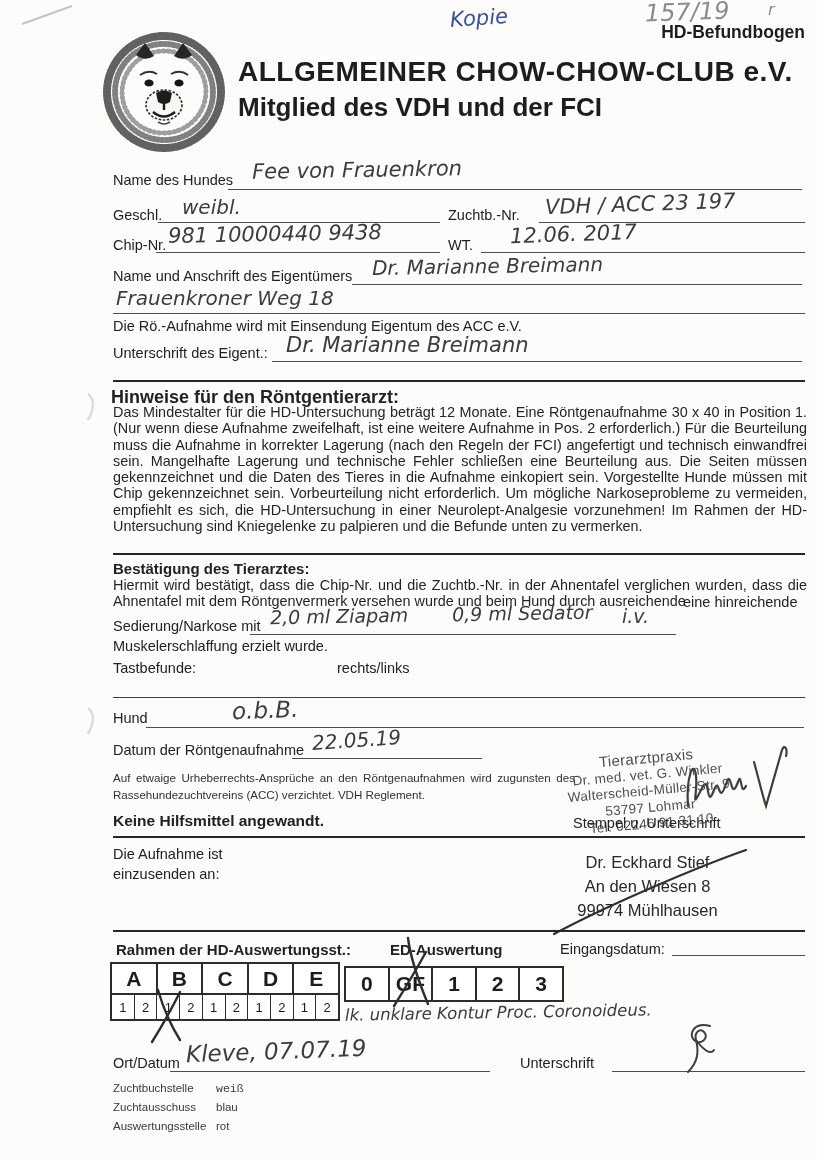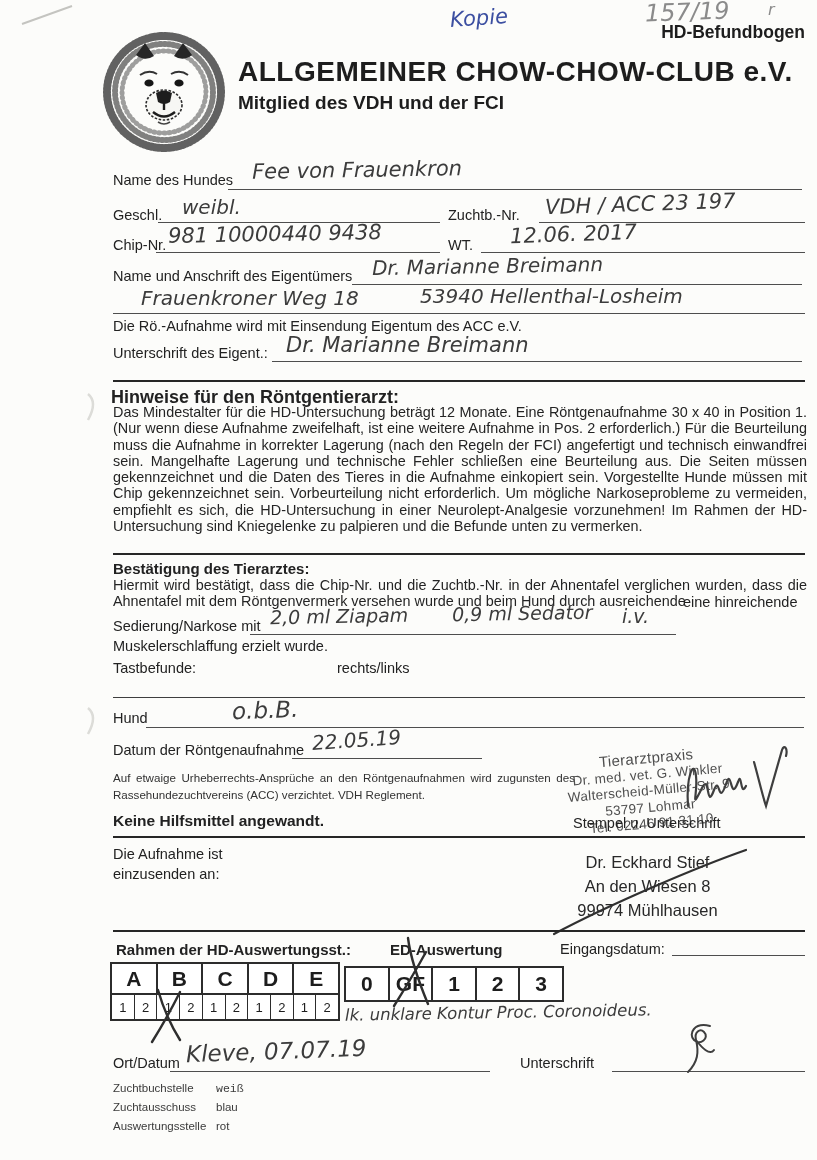--- a/index.html
+++ b/index.html
@@ -14,21 +14,21 @@
   .hw{font-family:"DejaVu Sans",sans-serif;font-style:italic;color:#3c3c3c;white-space:nowrap;}
   .hw-blue{color:#3c4fa1;}
   .pencil{color:#8b8b8b;}
   .para{font-size:14.4px;line-height:16.3px;text-align:justify;color:#242424;}
   .small{font-size:11.6px;line-height:16.5px;color:#313131;text-align:justify;}
   .tiny{font-size:11.5px;color:#3a3a3a;white-space:nowrap;}
   .stamp{color:#4f4f4f;text-align:center;transform:rotate(-5deg);letter-spacing:.3px;}
   .stamp div{font-size:13.5px;line-height:16.5px;white-space:nowrap;}
   .stamp .s1{font-size:15px;}
   .title{font-size:28px;font-weight:bold;letter-spacing:.5px;white-space:nowrap;}
-  .subtitle{font-size:19px;font-weight:bold;white-space:nowrap;}
+  .subtitle{font-size:26px;font-weight:bold;white-space:nowrap;}
   .hd-table{border:2px solid #2c2c2c;background:#fff;}
   .hd-head{display:flex;border-bottom:2px solid #2c2c2c;}
   .hd-hcell{flex:1;height:29px;display:flex;align-items:center;justify-content:center;
             font-weight:bold;font-size:21px;border-right:2px solid #2c2c2c;}
   .hd-hcell:last-child{border-right:none;}
   .hd-sub{display:flex;}
   .hd-scell{flex:1;height:24px;display:flex;align-items:center;justify-content:center;
             font-size:13px;border-right:1.4px solid #2c2c2c;}
   .hd-scell:last-child{border-right:none;}
   .ed-table{display:flex;border:2px solid #2c2c2c;background:#fff;}
@@ -92,22 +92,21 @@
   <div class="abs fline" style="left:156px;top:252px;width:284px;"></div>
   <div class="abs hw" style="left:168px;top:222px;font-size:21px;transform:rotate(-1deg);">981 10000440 9438</div>
   <div class="abs lbl" style="left:448px;top:237px;">WT.</div>
   <div class="abs fline" style="left:481px;top:252px;width:324px;"></div>
   <div class="abs hw" style="left:510px;top:222px;font-size:21px;transform:rotate(-2deg);">12.06. 2017</div>
 
   <div class="abs lbl" style="left:113px;top:268px;">Name und Anschrift des Eigentümers</div>
   <div class="abs fline" style="left:352px;top:284px;width:450px;"></div>
   <div class="abs hw" style="left:372px;top:254px;font-size:20px;transform:rotate(-1deg);">Dr. Marianne Breimann</div>
   <div class="abs fline" style="left:113px;top:313px;width:692px;"></div>
-  <div class="abs hw" style="left:116px;top:286px;font-size:20px;margin-left:25px;">Frauenkroner Weg 18</div>
-  <div class="abs hw" style="left:420px;top:284px;font-size:20px;">53940 Hellenthal-Losheim</div>
+  <div class="abs hw" style="left:116px;top:286px;font-size:20px;">Frauenkroner Weg 18</div>
   <div class="abs lbl" style="left:113px;top:318px;">Die Rö.-Aufnahme wird mit Einsendung Eigentum des ACC e.V.</div>
   <div class="abs lbl" style="left:113px;top:345px;">Unterschrift des Eigent.:</div>
   <div class="abs fline" style="left:272px;top:361px;width:530px;"></div>
   <div class="abs hw" style="left:286px;top:333px;font-size:21px;">Dr. Marianne Breimann</div>
 
   <div class="abs thick" style="left:113px;top:380px;width:692px;"></div>
   <div class="abs lbl b" style="left:111px;top:387px;font-size:18px;text-align:right;">Hinweise für den Röntgentierarzt:</div>
   <div class="abs para" style="left:113px;top:404px;width:694px;">Das Mindestalter für die HD-Untersuchung beträgt 12 Monate. Eine Röntgenaufnahme 30 x 40 in Position 1. (Nur wenn diese Aufnahme zweifelhaft, ist eine weitere Aufnahme in Pos. 2 erforderlich.) Für die Beurteilung muss die Aufnahme in korrekter Lagerung (nach den Regeln der FCI) angefertigt und technisch einwandfrei sein. Mangelhafte Lagerung und technische Fehler schließen eine Beurteilung aus. Die Seiten müssen gekennzeichnet und die Daten des Tieres in die Aufnahme einkopiert sein. Vorgestellte Hunde müssen mit Chip gekennzeichnet sein. Vorbeurteilung nicht erforderlich. Um mögliche Narkoseprobleme zu vermeiden, empfiehlt es sich, die HD-Untersuchung in einer Neurolept-Analgesie vorzunehmen! Im Rahmen der HD-Untersuchung sind Kniegelenke zu palpieren und die Befunde unten zu vermerken.</div>
 
   <div class="abs thick" style="left:113px;top:553px;width:692px;"></div>

